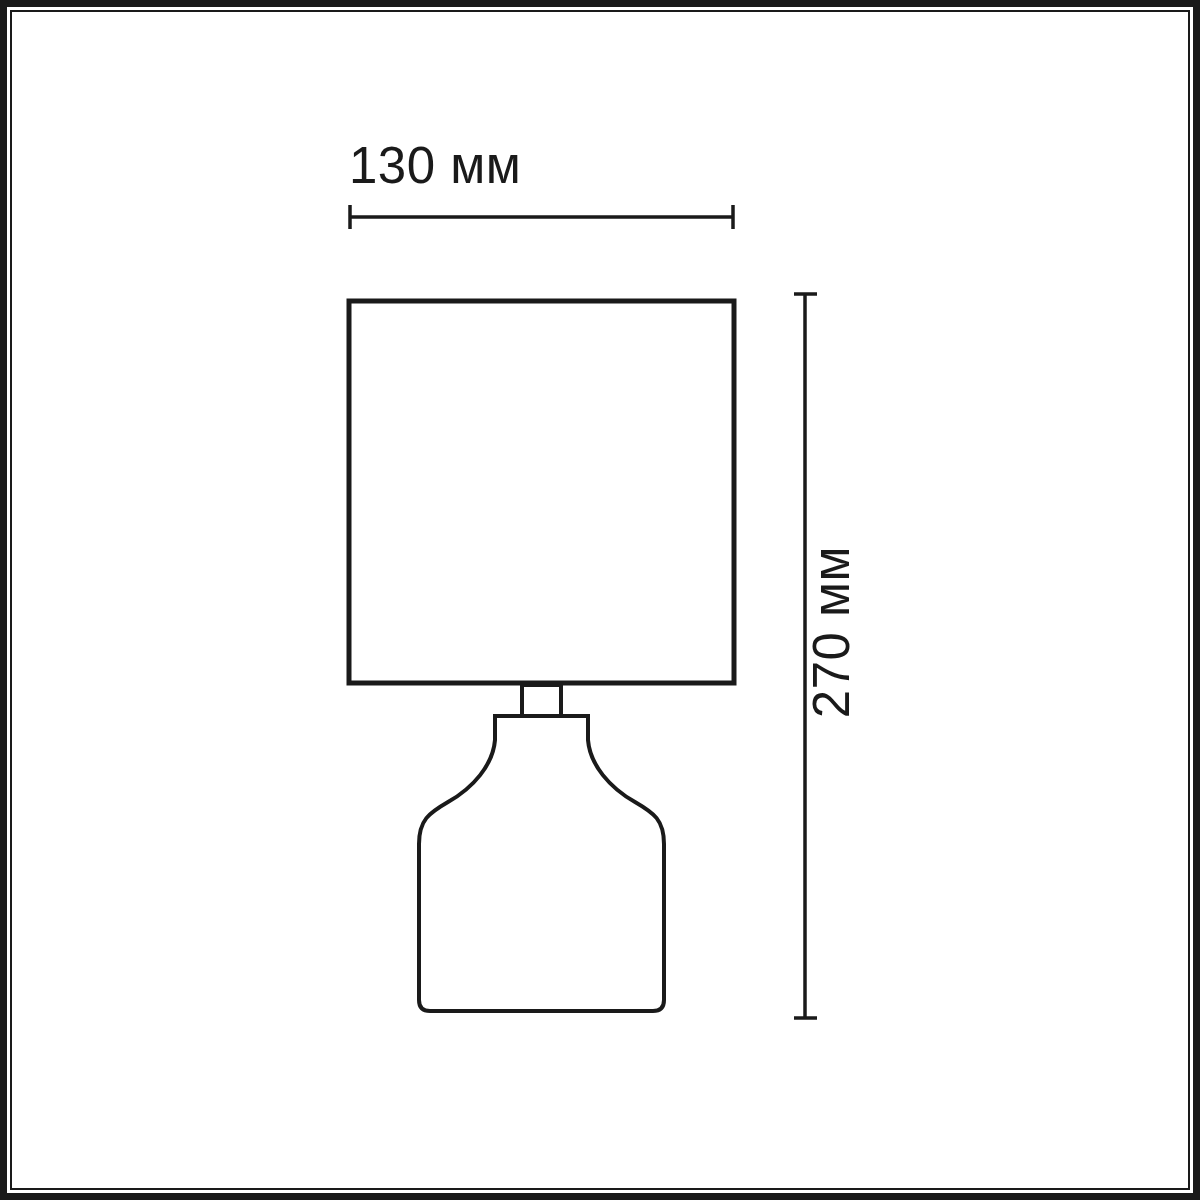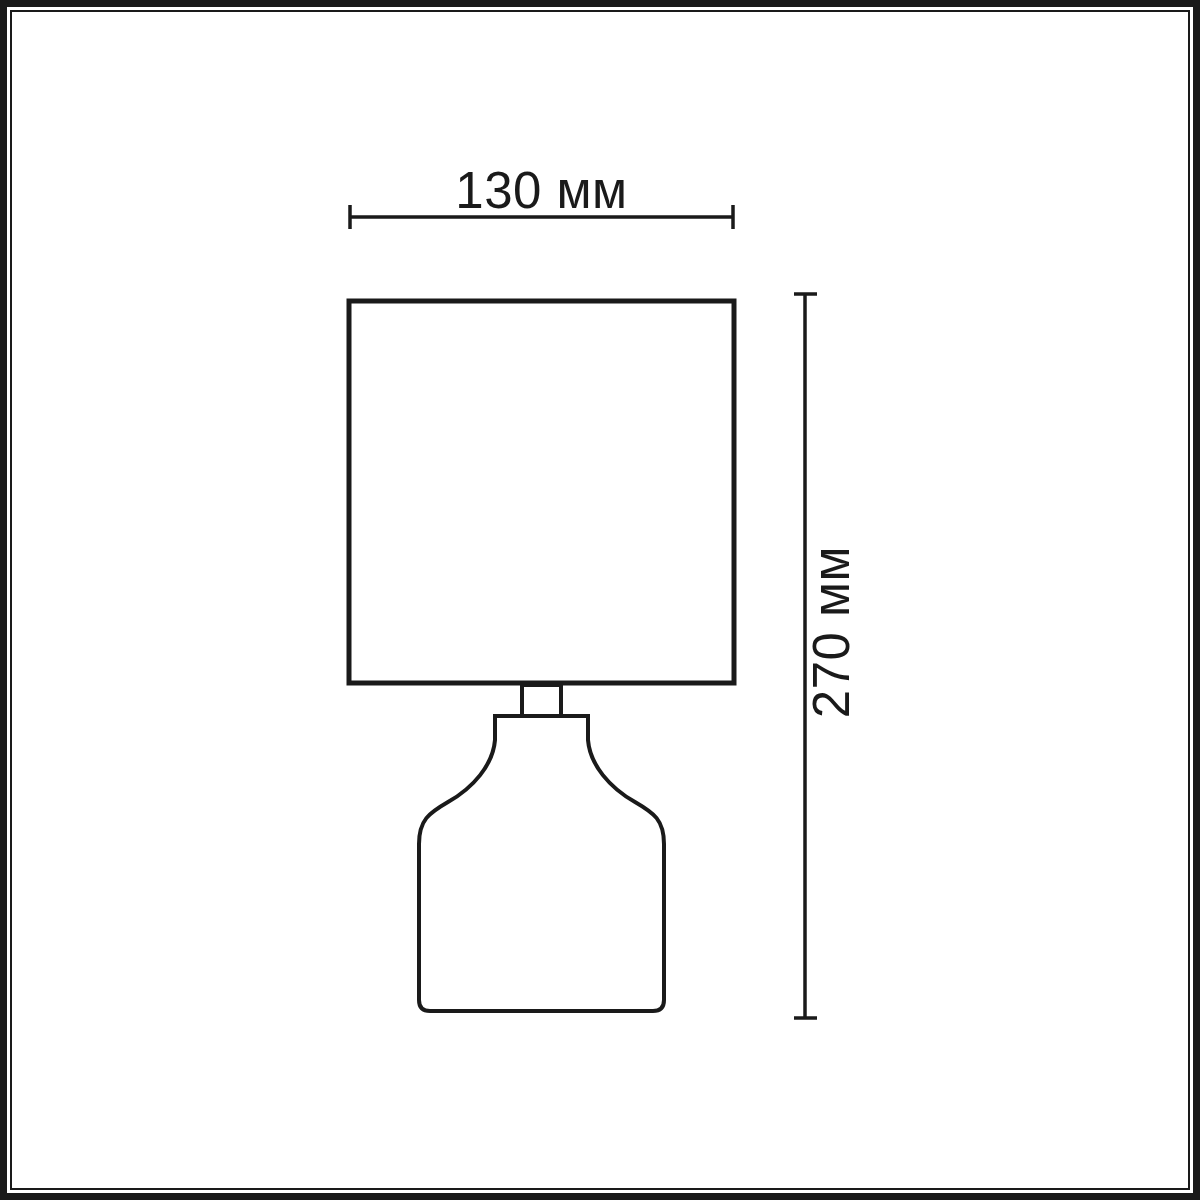--- a/index.html
+++ b/index.html
@@ -45,24 +45,24 @@
   }
   .dim-label {
     position: absolute;
     color: #1a1a1a;
     font-size: 51px;
     white-space: nowrap;
     letter-spacing: 0.5px;
   }
   .dim-label-width {
     left: 349px;
-    top: 165px;
+    top: 140px;
     width: 385px;
     line-height: 52px;
-    text-align: center;
+    text-align: left;
   }
   .dim-label-height {
     left: 722px;
     top: 604px;
     width: 220px;
     height: 56px;
     line-height: 56px;
     text-align: center;
     transform: rotate(-90deg);
     transform-origin: center center;

